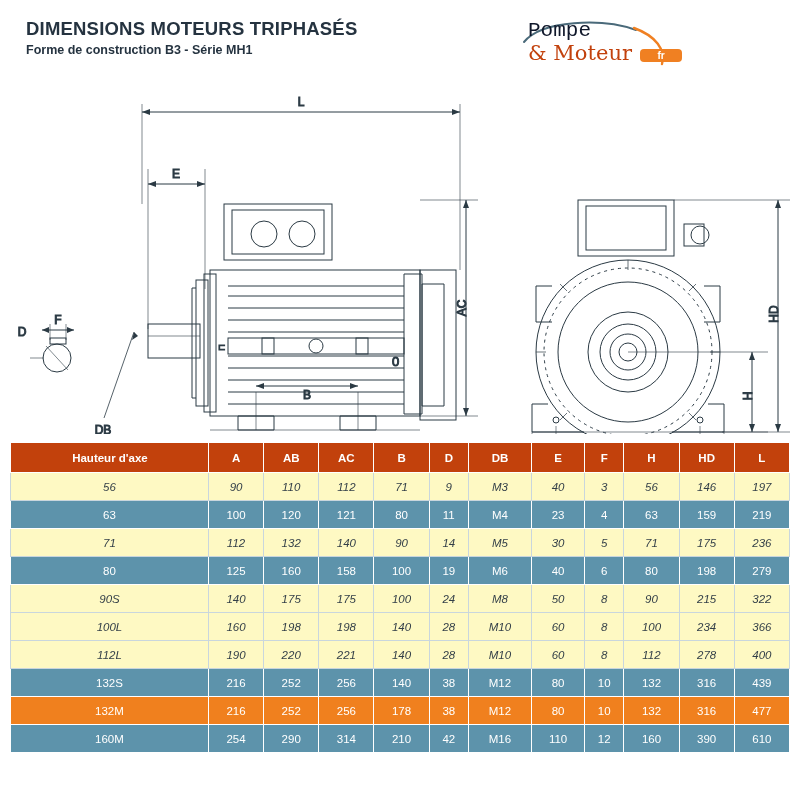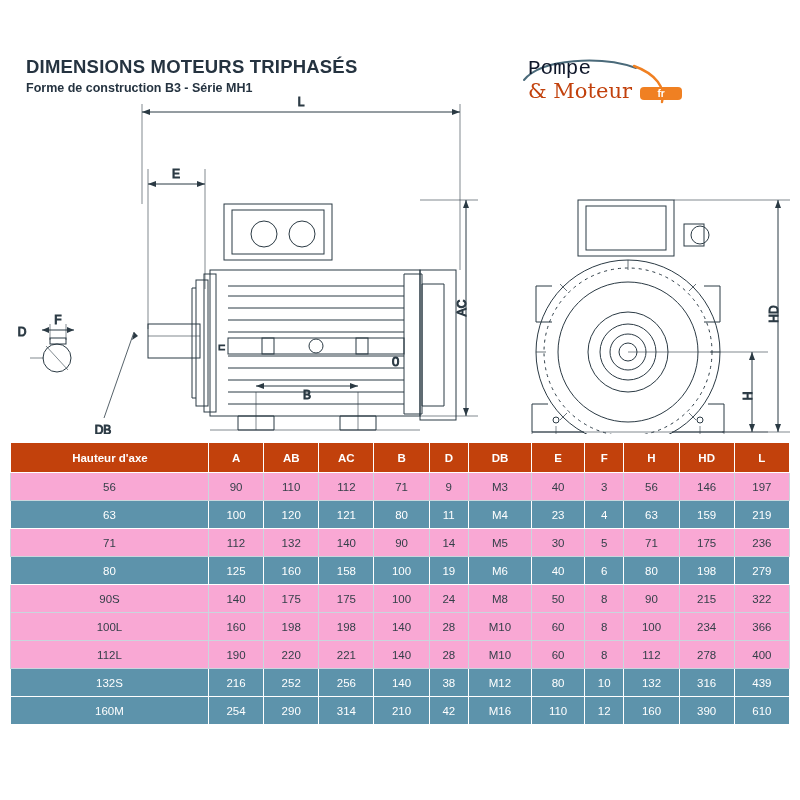--- a/index.html
+++ b/index.html
@@ -15,21 +15,20 @@
     position: relative;
     overflow: hidden;
   }
 
   
   .header {
     position: absolute;
     top: 0; left: 0;
     width: 708px;
     height: 78px;
-    margin-top: 38px;
   }
   .title-block {
     position: absolute;
     left: 26px;
     top: 18px;
   }
   .title-main {
     font-size: 18.5px;
     font-weight: bold;
     letter-spacing: .2px;
@@ -117,21 +116,21 @@
     text-align: center;
     padding-left: 2px;
   }
   table.dims td {
     height: 25px;
     border: 1px solid #ffffff;
     text-align: center;
     color: #ffffff;
     font-size: 11.5px;
   }
-  table.dims tr.odd td { background: #f9a8d4; color: #333f48; }
+  table.dims tr.odd td { background: #fef9c3; color: #333f48; font-style: italic; }
   table.dims tr.even td { background: #5d93ab; color: #ffffff; }
   table.dims tr.highlight td { background: #f0801e; color: #ffffff; }
   table.dims tr.odd td:first-child,
   table.dims tr.even td:first-child,
   table.dims tr.highlight td:first-child { font-weight: normal; }
   table.dims tr.odd td { border: 1px solid #c9d6dd; }
 </style>
 </head>
 <body>
 
@@ -432,20 +431,34 @@
           <td>256</td>
           <td>140</td>
           <td>38</td>
           <td>M12</td>
           <td>80</td>
           <td>10</td>
           <td>132</td>
           <td>316</td>
           <td>439</td>
         </tr>
+        <tr class="highlight">
+          <td>132M</td>
+          <td>216</td>
+          <td>252</td>
+          <td>256</td>
+          <td>178</td>
+          <td>38</td>
+          <td>M12</td>
+          <td>80</td>
+          <td>10</td>
+          <td>132</td>
+          <td>316</td>
+          <td>477</td>
+        </tr>
         <tr class="even">
           <td>160M</td>
           <td>254</td>
           <td>290</td>
           <td>314</td>
           <td>210</td>
           <td>42</td>
           <td>M16</td>
           <td>110</td>
           <td>12</td>

